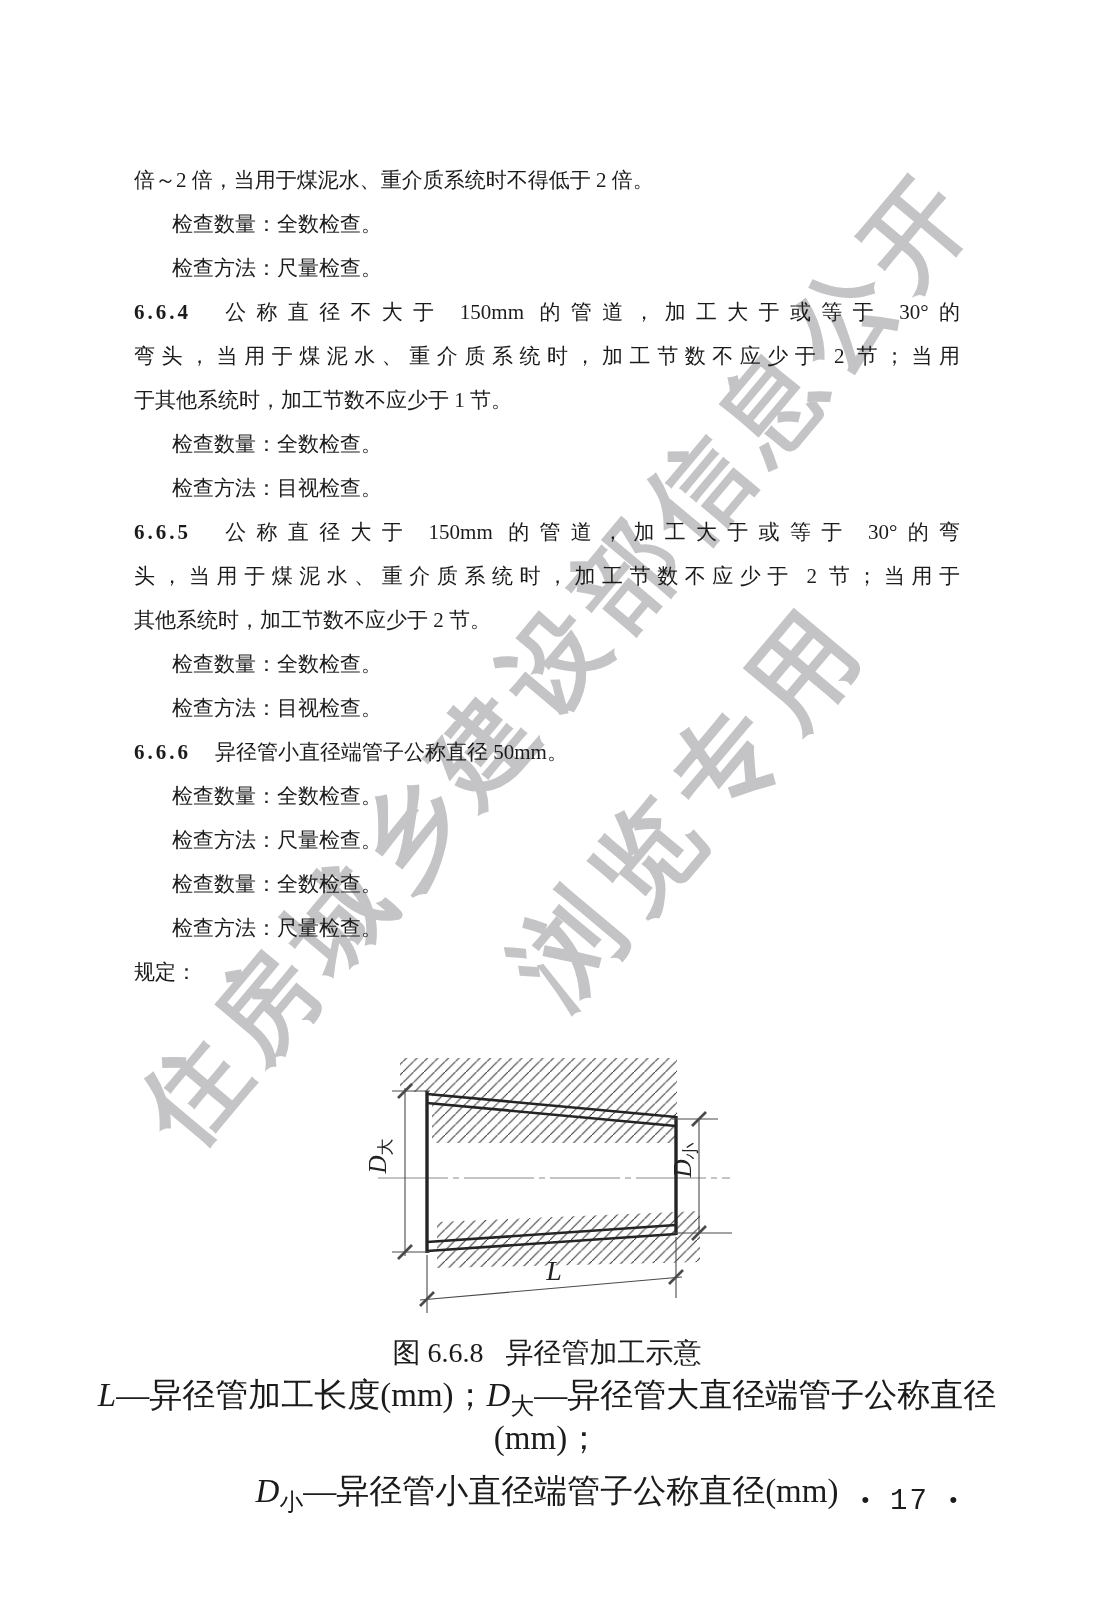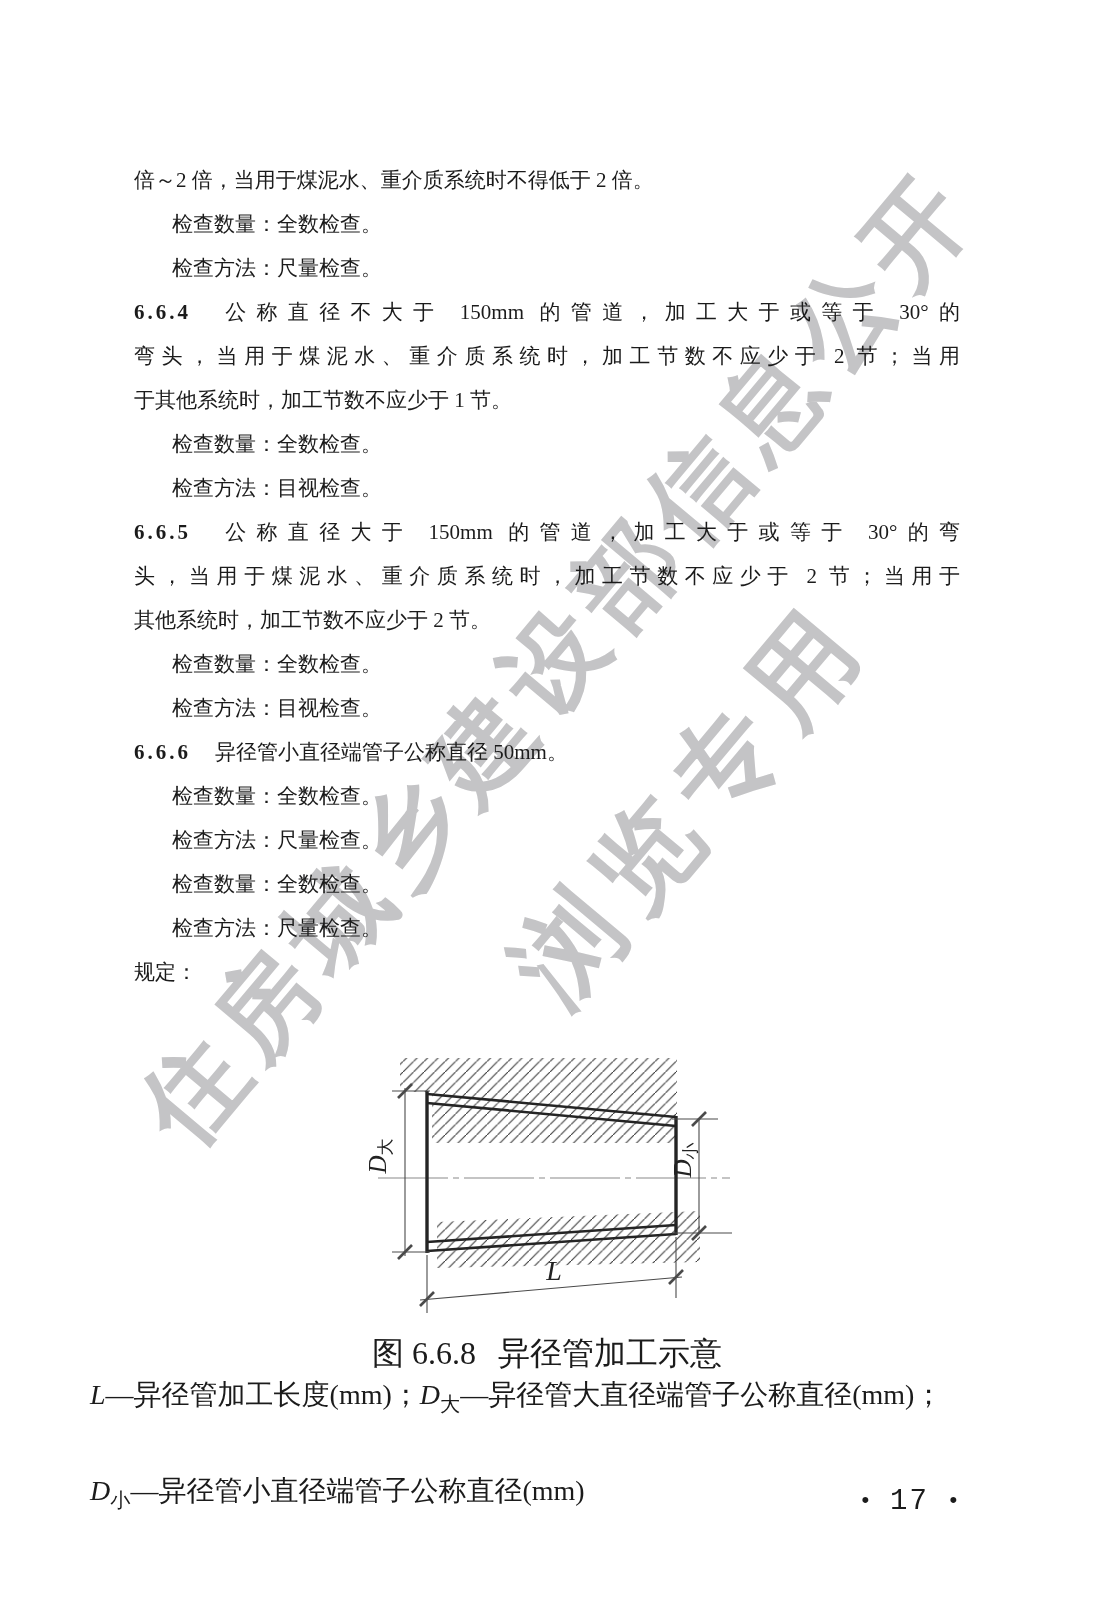--- a/index.html
+++ b/index.html
@@ -19,26 +19,26 @@
   
   .textblock { position:absolute; left:134px; top:158px; width:826px; z-index:2; font-size:21px; }
   .line   { height:44px; line-height:44px; white-space:nowrap; }
   .indent { padding-left:38px; }
   .justify{ white-space:normal; text-align:justify; text-align-last:justify; text-justify:inter-character; }
   .clause-num { font-weight:bold; letter-spacing:3px; margin-right:24px; }
   
   .figure-svg { position:absolute; left:340px; top:1030px; z-index:2; }
   .fig-caption {
     position:absolute; left:134px; top:1336px; width:826px; z-index:2;
-    text-align:center; font-size:32px; line-height:34px;
+    text-align:center; font-size:28px; line-height:34px;
   }
   .fig-caption .cap-title { margin-left:22px; }
   .fig-legend {
     position:absolute; left:90px; width:914px; z-index:2;
-    text-align:left; font-size:28px; line-height:32px;
+    text-align:center; font-size:33px; line-height:32px;
   }
   #legend1 { top:1379px; }
   #legend2 { top:1475px; }
   .fig-legend i { font-style:italic; font-family:"Liberation Serif","DejaVu Serif",serif; }
   .fig-legend sub { font-size:0.72em; }
   
   .page-footer {
     position:absolute; left:134px; top:1484px; width:826px; z-index:2;
     text-align:right; font-size:29px; line-height:36px; padding-right:0;font-family:Liberation Mono, monospace;
   }

